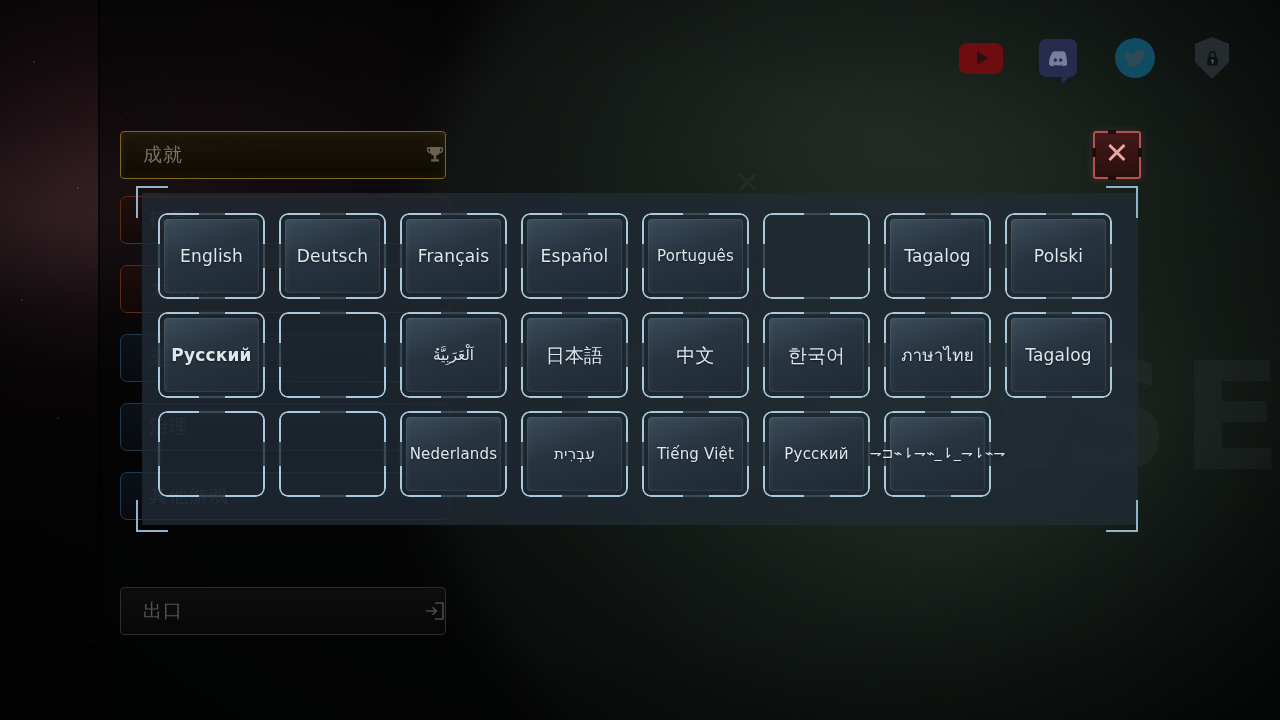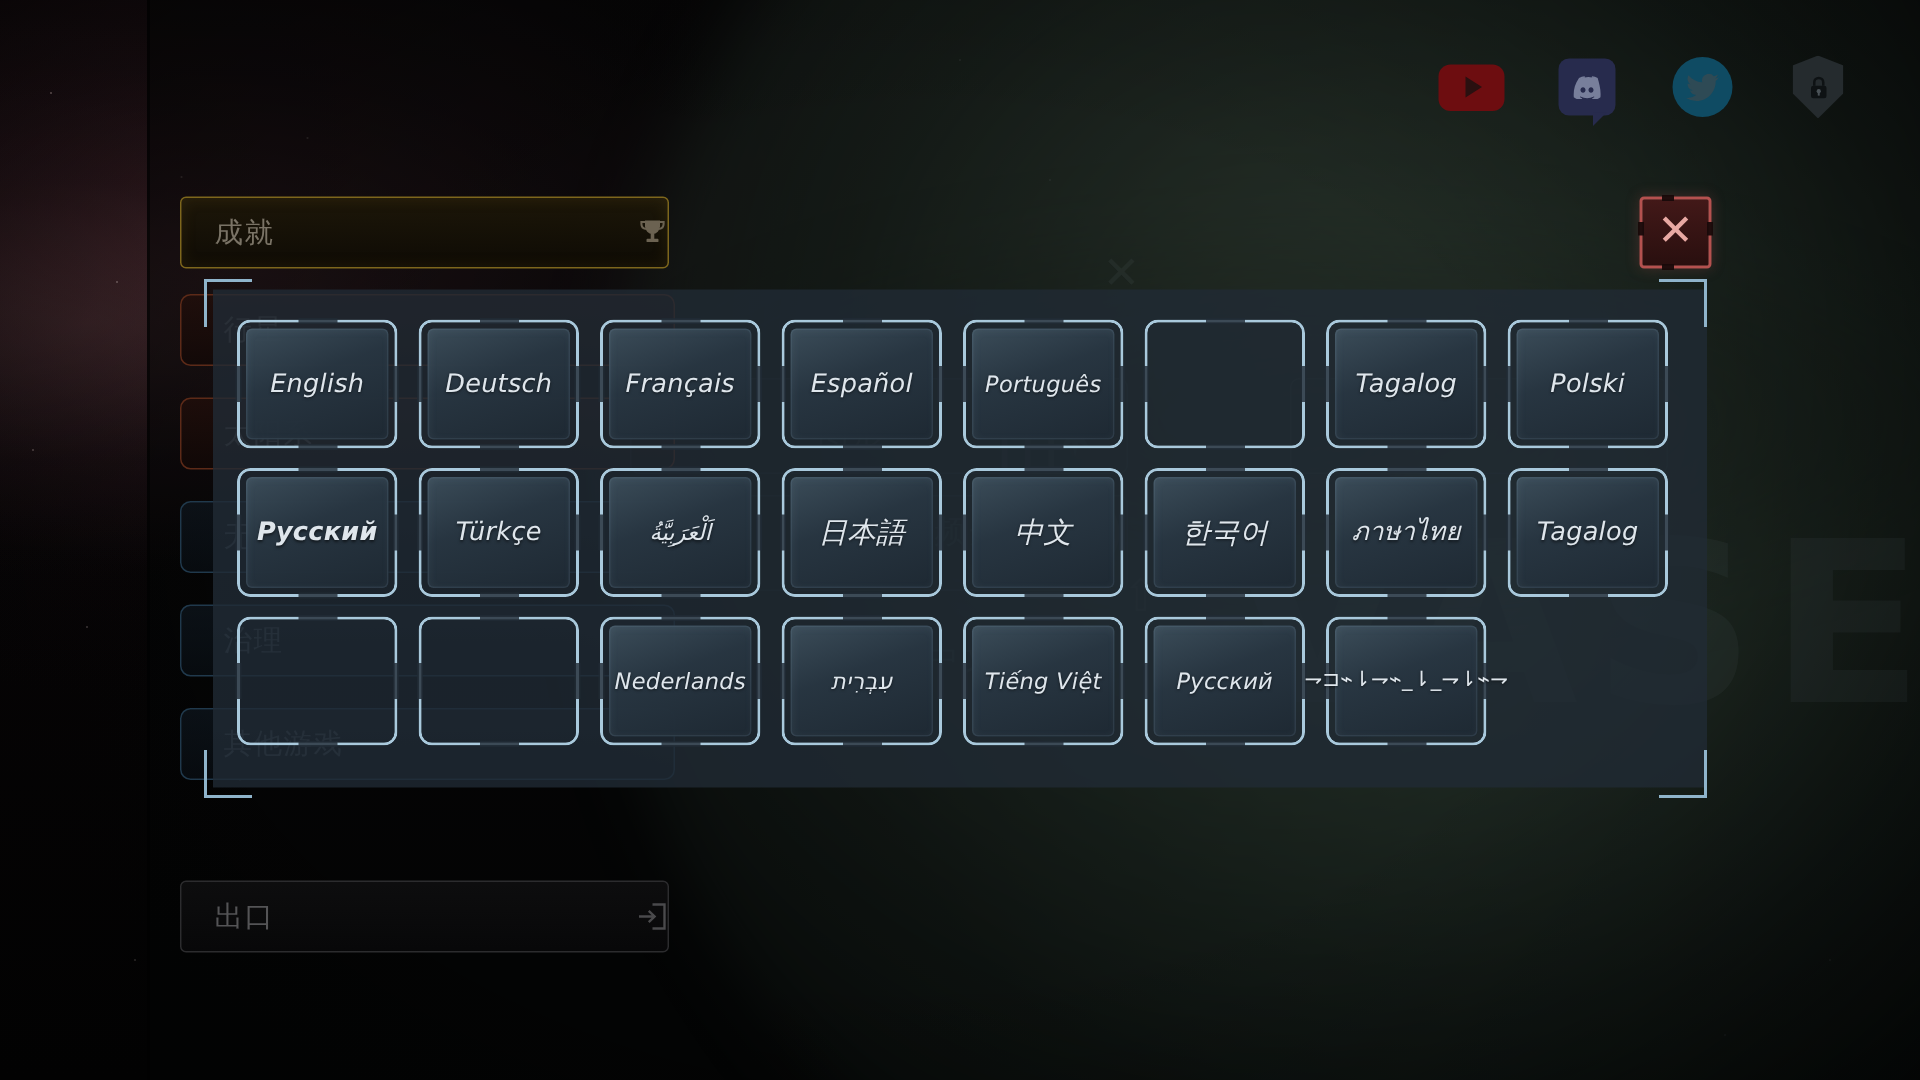--- a/index.html
+++ b/index.html
@@ -349,21 +349,20 @@
     grid-template-rows: repeat(3, 86px);
     column-gap: 14px;
     row-gap: 13px;
   }
 
   .lang-btn {
     position: relative;
     width: 107px;
     height: 86px;
     cursor: pointer;
-    font-style: italic;
   }
   
   .lang-btn .lb-frame {
     position: absolute;
     inset: 0;
     border: 2px solid #a9c9dc;
     border-radius: 9px;
     box-sizing: border-box;
     -webkit-mask:
       linear-gradient(#000 0 0) padding-box,
@@ -633,23 +632,20 @@
         <div class="lb-inner">
           <div class="lb-label bold">Русский</div>
         </div>
       </div>
       <div class="lang-btn">
         <div class="lb-frame"></div>
         <div class="lb-gap top" style="background: rgba(32, 43, 53, 0.8);"></div>
         <div class="lb-gap bottom" style="background: rgba(32, 43, 53, 0.8);"></div>
         <div class="lb-gap left" style="background: rgba(32, 43, 53, 0.8);"></div>
         <div class="lb-gap right" style="background: rgba(32, 43, 53, 0.8);"></div>
-        <div class="lb-inner">
-          <div class="lb-label ">Türkçe</div>
-        </div>
       </div>
       <div class="lang-btn">
         <div class="lb-frame"></div>
         <div class="lb-gap top" style="background: rgba(32, 43, 53, 0.8);"></div>
         <div class="lb-gap bottom" style="background: rgba(32, 43, 53, 0.8);"></div>
         <div class="lb-gap left" style="background: rgba(32, 43, 53, 0.8);"></div>
         <div class="lb-gap right" style="background: rgba(32, 43, 53, 0.8);"></div>
         <div class="lb-inner">
           <div class="lb-label sz-s">اَلْعَرَبِيَّةُ</div>
         </div>

